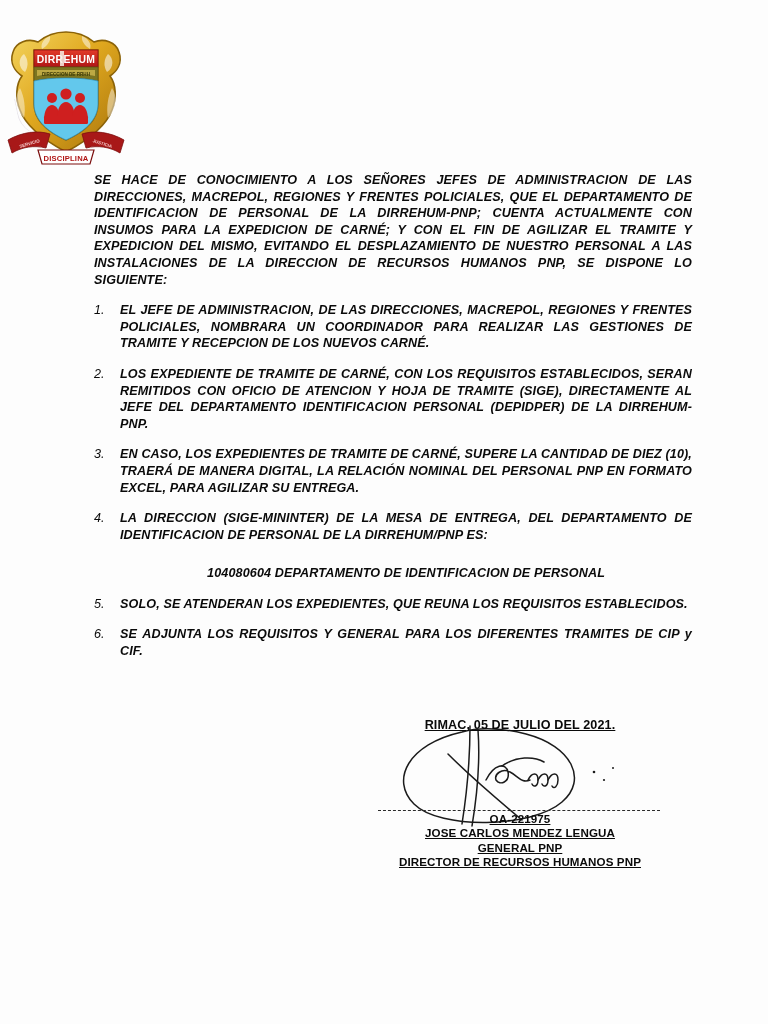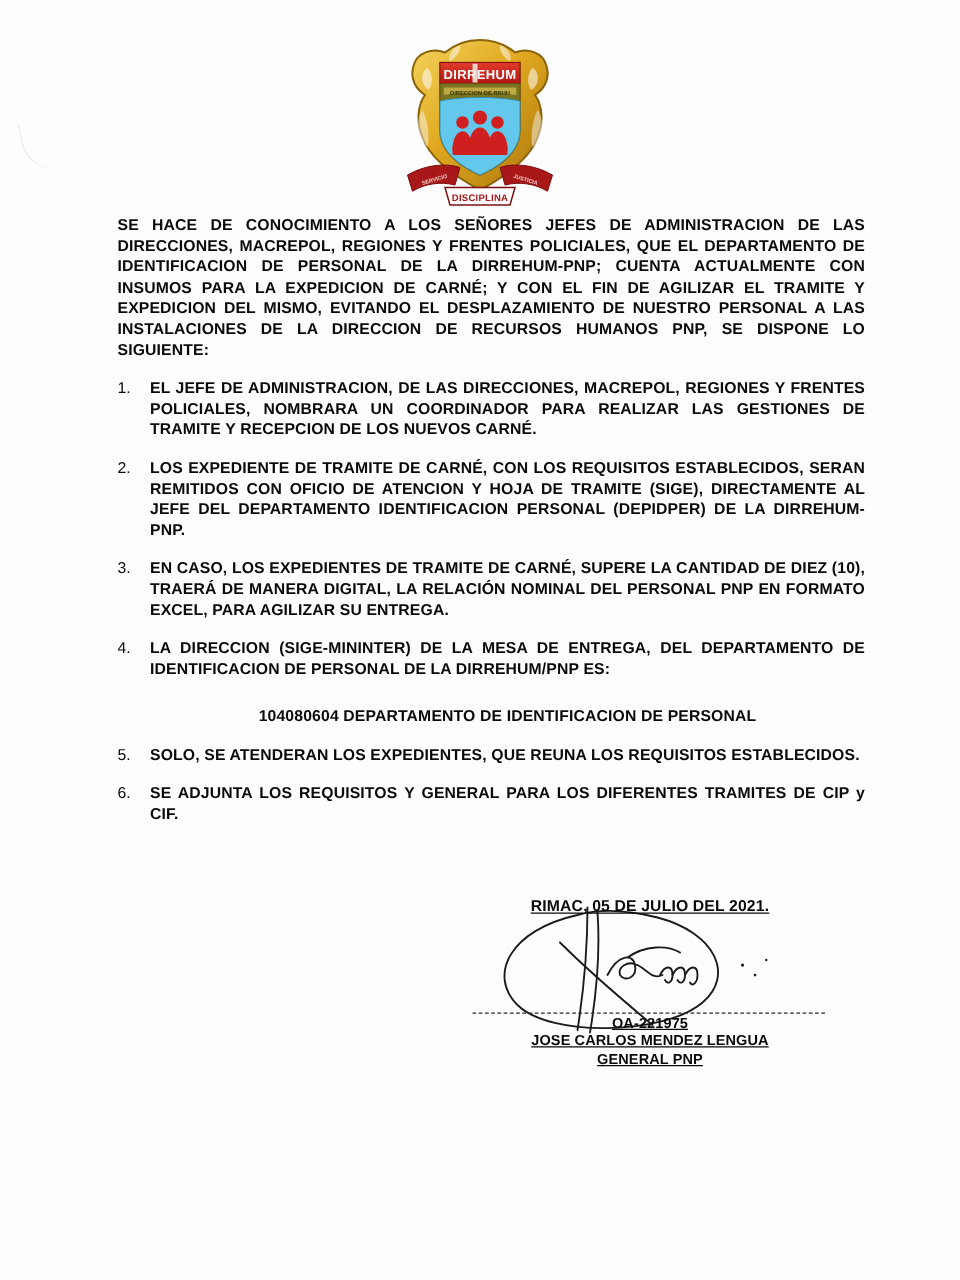--- a/index.html
+++ b/index.html
@@ -36,35 +36,35 @@
     opacity: .75;
   }
 
   
   .crest-wrap {
     position: absolute;
     left: 0;
     right: 0;
     top: 28px;
     display: flex;
-    justify-content: center;
   }
   .crest {
     width: 132px;
     height: 142px;
     position: relative;
   }
   .crest svg { display: block; width: 100%; height: 100%; }
 
   
   .content {
     position: absolute;
     left: 94px;
     top: 172px;
     width: 598px;
+    font-style: italic;
   }
 
   .intro {
     font-size: 12.6px;
     font-weight: bold;
     line-height: 16.6px;
     text-align: justify;
     text-align-last: left;
     letter-spacing: .12px;
     margin: 0 0 14px 0;
@@ -293,16 +293,17 @@
           <circle cx="247" cy="44" r="1"></circle>
         </g>
       </svg>
       <div class="sig-rule"></div>
     </div>
 
     <div class="sign-lines">
       <div class="oa">OA-221975</div>
       <div>JOSE CARLOS MENDEZ LENGUA</div>
       <div>GENERAL PNP</div>
+      <div>DIRECTOR DE RECURSOS HUMANOS PNP</div>
     </div>
   </div>
 
 </div>
 
 </body></html>

